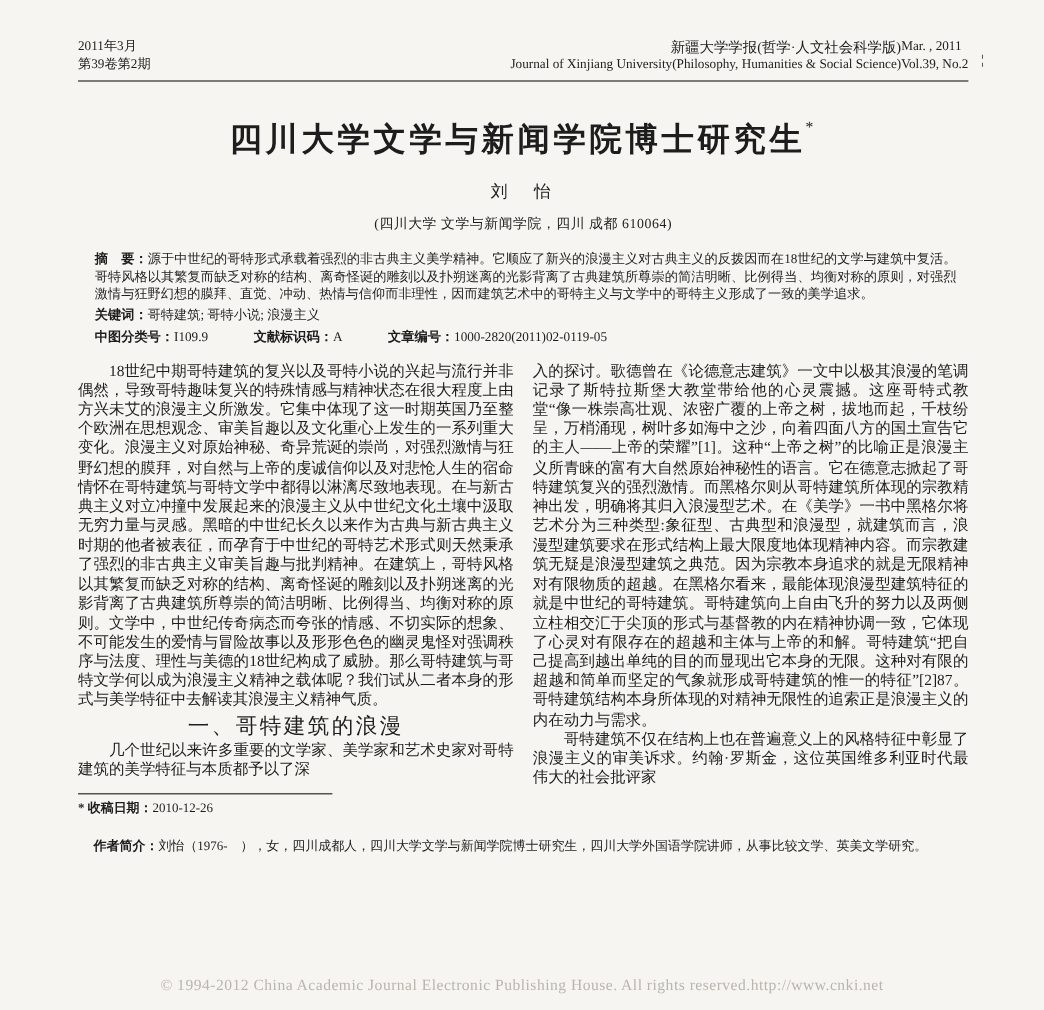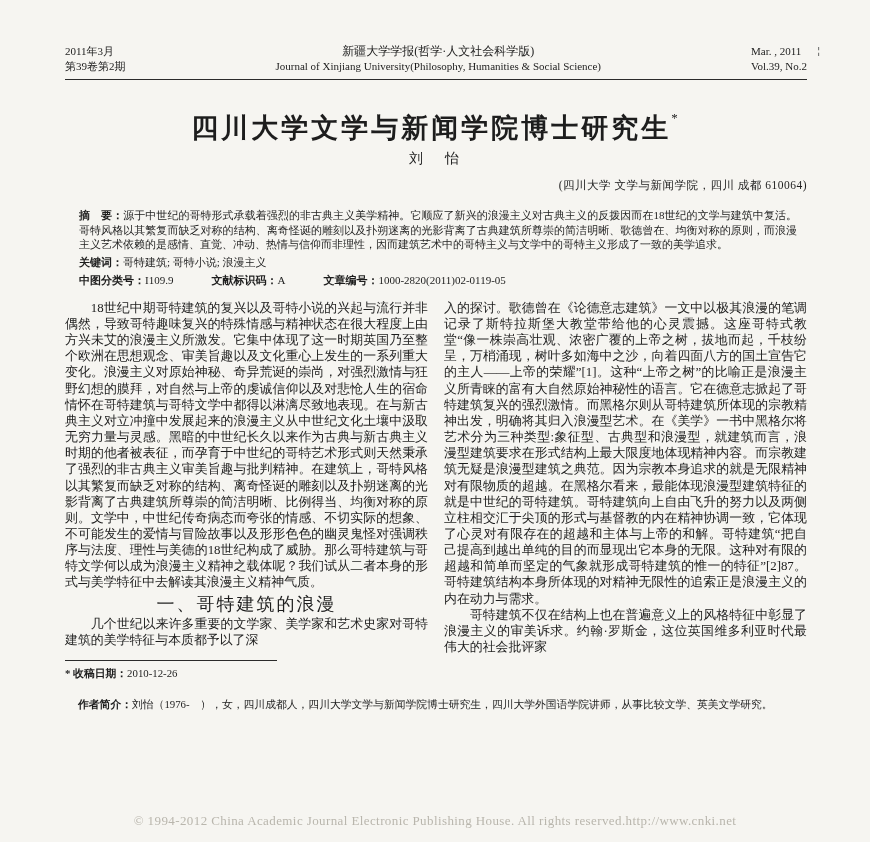--- a/index.html
+++ b/index.html
@@ -2,33 +2,33 @@
 <html><head>
 <meta charset="utf-8">
 <style>
   html,body{margin:0;padding:0;background:#e9e8e4;}
   .sheet{
     width:870px;height:842px;margin:0 auto;position:relative;box-sizing:border-box;
     background:#f6f5f1;color:#1d1d1d;
     font-family:"Liberation Serif","DejaVu Serif",serif;
     overflow:hidden;
   }
-  .inner{padding:44px 63px 0 65px;}
+  .inner{padding:32px 63px 0 65px;}
   
   .jheader{display:flex;justify-content:space-between;align-items:flex-end;font-size:11px;line-height:15px;}
   .h-left,.h-right{white-space:nowrap;}
-  .h-center{text-align:center;flex:1;}
+  .h-center{text-align:right;flex:1;}
   .h-center .cn{font-size:12px;}
   .header-rule{border:none;border-top:1.5px solid #2b2b2b;margin:5px 0 0 0;}
   .artifact{position:absolute;top:46px;right:50px;color:#444;font-size:11px;line-height:8px;font-weight:bold;}
   
   .title{text-align:center;font-size:27px;font-weight:bold;letter-spacing:3px;margin:30px 0 0 0;}
   .title sup{font-size:13px;font-weight:normal;vertical-align:top;}
-  .author{text-align:center;font-size:14px;margin-top:4px;letter-spacing:4px;}
-  .affiliation{text-align:right;font-size:11.5px;margin-top:10px;letter-spacing:0.5px;}
+  .author{text-align:center;font-size:14px;margin-top:17px;letter-spacing:4px;}
+  .affiliation{text-align:center;font-size:11.5px;margin-top:10px;letter-spacing:0.5px;}
   
   .abstract{margin:15px 10px 0 14px;font-size:11px;line-height:14.6px;text-align:justify;}
   .lbl{font-weight:bold;}
   .kwline{margin:3px 10px 0 14px;font-size:11px;line-height:14px;}
   .metaline{margin:4px 10px 0 14px;font-size:11px;line-height:14px;display:flex;text-align:center;}
   .metaline .grp{margin-right:38px;white-space:nowrap;}
   
   .columns{display:flex;gap:16px;margin-top:13px;font-size:12.9px;line-height:16.15px;text-align:justify;}
   .col{width:363px;}
   .col p{margin:0;}
@@ -65,21 +65,21 @@
         <div>Vol.39, No.2</div>
       </div>
     </header>
     <hr class="header-rule">
 
     <h1 class="title"><span>四川大学文学与新闻学院博士研究生</span><sup>*</sup></h1>
     <div class="author">刘　怡</div>
     <div class="affiliation">(四川大学 文学与新闻学院，四川 成都 610064)</div>
 
     <div class="abstract">
-      <span class="lbl">摘　要：</span><span>源于中世纪的哥特形式承载着强烈的非古典主义美学精神。它顺应了新兴的浪漫主义对古典主义的反拨因而在18世纪的文学与建筑中复活。哥特风格以其繁复而缺乏对称的结构、离奇怪诞的雕刻以及扑朔迷离的光影背离了古典建筑所尊崇的简洁明晰、歌德曾在、均衡对称的原则，而浪漫主义艺术依赖的是感情、直觉、冲动、热情与信仰而非理性，因而建筑艺术中的哥特主义与文学中的哥特主义形成了一致的美学追求。</span>
+      <span class="lbl">摘　要：</span><span>源于中世纪的哥特形式承载着强烈的非古典主义美学精神。它顺应了新兴的浪漫主义对古典主义的反拨因而在18世纪的文学与建筑中复活。哥特风格以其繁复而缺乏对称的结构、离奇怪诞的雕刻以及扑朔迷离的光影背离了古典建筑所尊崇的简洁明晰、比例得当、均衡对称的原则，对强烈激情与狂野幻想的膜拜、直觉、冲动、热情与信仰而非理性，因而建筑艺术中的哥特主义与文学中的哥特主义形成了一致的美学追求。</span>
     </div>
     <div class="kwline">
       <span class="lbl">关键词：</span><span>哥特建筑; 哥特小说; 浪漫主义</span>
     </div>
     <div class="metaline">
       <span class="grp"><span class="lbl">中图分类号：</span><span>I109.9</span></span>
       <span class="grp"><span class="lbl">文献标识码：</span><span>A</span></span>
       <span class="grp"><span class="lbl">文章编号：</span><span>1000-2820(2011)02-0119-05</span></span>
     </div>
 

